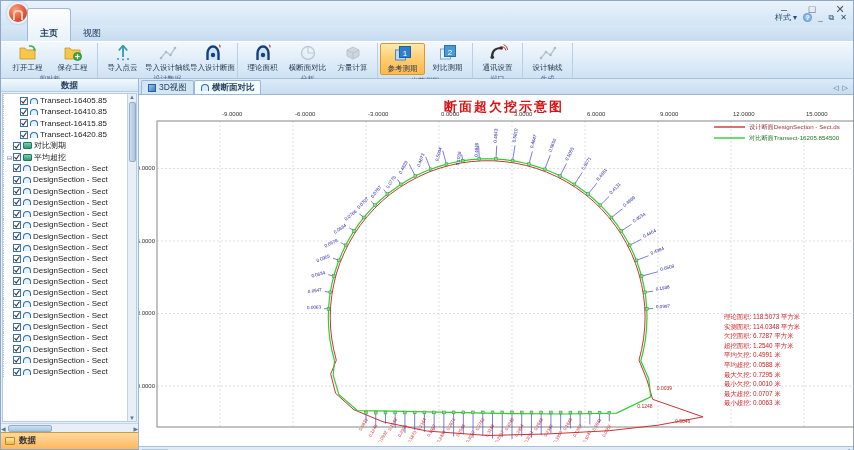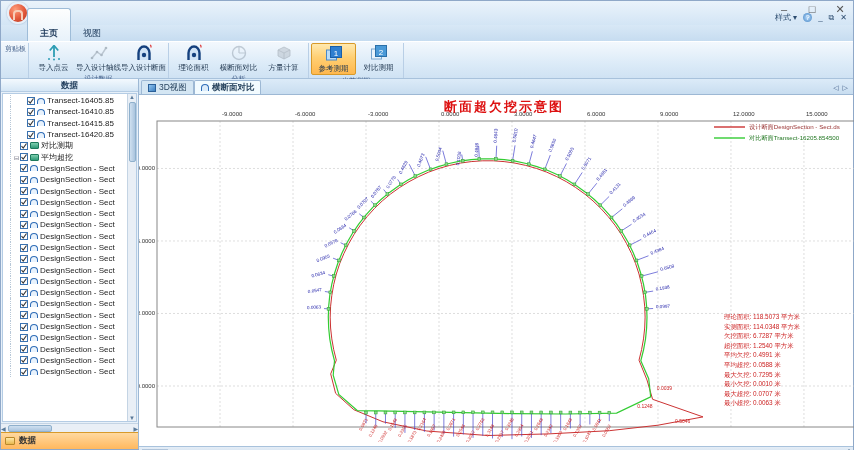--- a/index.html
+++ b/index.html
@@ -30,21 +30,21 @@
   .rbtn .rlabel { font-size:7.5px; color:#243a52; white-space:nowrap; margin-top:1px;}
   .rbtn.selected { background:linear-gradient(#ffe9b0,#ffcf73 45%, #ffb84e); border:1px solid #d89a2a;}
   .rgroup-label { font-size:7px; color:#44608a; text-align:center; padding:1px 0 2px;}
 
   
   .body { flex:1; display:flex; min-height:0;}
   .sidebar { width:138px; background:#e7f0f9; border-right:1px solid #9db8d4; display:flex; flex-direction:column; min-height:0;text-align:center;}
   .sb-header { height:13px; background:linear-gradient(#f3f9fe,#d4e6f5); border-bottom:1px solid #b4cce4; font-size:8.5px; font-weight:bold; color:#24415f; padding:1px 4px;}
   .tree-wrap { flex:1; display:flex; min-height:0; background:#fff; border:1px solid #b4cce4; margin:1px;}
   .tree { flex:1; overflow:hidden; padding-top:1px;}
-  .trow { display:flex; align-items:center; height:11.3px; white-space:nowrap; font-size:8px; color:#222;margin-left:7px;}
+  .trow { display:flex; align-items:center; height:11.3px; white-space:nowrap; font-size:8px; color:#222;}
   .vscroll { width:9px; background:#e9eff6; border-left:1px solid #c4d4e4; display:flex; flex-direction:column; justify-content:space-between; align-items:center; font-size:6px; color:#5a7a9a;}
   .vthumb { width:7px; flex:0 0 60px; background:linear-gradient(90deg,#cfe0f0,#aac4de); border:1px solid #8fb0cc; border-radius:2px; margin-top:2px;}
   .hscroll { height:9px; background:#e9eff6; border-top:1px solid #c4d4e4; display:flex; align-items:center; font-size:6px; color:#5a7a9a; flex:0 0 auto;}
   .hthumb { height:7px; width:44px; background:linear-gradient(#cfe0f0,#aac4de); border:1px solid #8fb0cc; border-radius:2px; margin-left:2px;}
   .sb-bottom { height:17px; background:linear-gradient(#ffd9a0,#ffb85e); border-top:1px solid #d89a2a; display:flex; align-items:center; gap:4px; padding:0 4px; font-size:8.5px; font-weight:bold; color:#333; flex:0 0 auto;}
   .sb-bottom .fold { width:10px; height:8px; background:linear-gradient(#ffe9a8,#e8b84e); border:1px solid #b8882a; border-radius:1px;}
 
   .main { flex:1; display:flex; flex-direction:column; min-width:0; background:#fff;}
   .doctabs { height:16px; background:linear-gradient(#dcebf8,#c8ddf0); border-bottom:1px solid #9db8d4; display:flex; align-items:flex-end; padding-left:2px; position:relative; flex:0 0 auto;}
   .dtab { font-size:8.5px; color:#28445f; padding:1px 6px 1px 6px; display:flex; align-items:center; gap:3px; border:1px solid #9db8d4; border-bottom:none; border-radius:2px 2px 0 0; background:#d4e6f3; height:14px;}
@@ -85,20 +85,42 @@
       <span><span>样式</span> ▾</span>
       <span class="help-dot">?</span>
       <span>_</span>
       <span>⧉</span>
       <span>✕</span>
     </div>
   </div>
 
   <div class="ribbon" id="ribbon">
       <div class="rgroup">
+        <div class="rgroup-buttons">
+          <div class="rbtn">
+            <span class="ric">
+              <svg width="20" height="20" viewBox="0 0 20 20">
+                <path d="M2 7 L2 5 L7 5 L8.5 7 L17 7 L17 16 L2 16 Z" fill="#f7c64a" stroke="#c79520" stroke-width="0.8"></path>
+                <path d="M11 3 Q16 2.5 16.5 6.5" stroke="#3fae49" stroke-width="1.6" fill="none"></path>
+                <path d="M18 7.8 L14.8 7 L17 4.8 Z" fill="#3fae49"></path>
+              </svg>
+            </span>
+            <span class="rlabel">打开工程</span>
+          </div>
+          <div class="rbtn">
+            <span class="ric">
+              <svg width="20" height="20" viewBox="0 0 20 20">
+                <path d="M2 7 L2 5 L7 5 L8.5 7 L17 7 L17 16 L2 16 Z" fill="#f7c64a" stroke="#c79520" stroke-width="0.8"></path>
+                <circle cx="14.5" cy="13.5" r="4" fill="#3fae49" stroke="#1d7a2c" stroke-width="0.7"></circle>
+                <path d="M14.5 11.3 V15.7 M12.3 13.5 H16.7" stroke="#fff" stroke-width="1.2"></path>
+              </svg>
+            </span>
+            <span class="rlabel">保存工程</span>
+          </div>
+        </div>
         <div class="rgroup-label">剪贴板</div>
       </div>
       <div class="rgroup">
         <div class="rgroup-buttons">
           <div class="rbtn">
             <span class="ric">
               <svg width="20" height="20" viewBox="0 0 20 20">
                 <path d="M10 3 L10 14" stroke="#2d9db4" stroke-width="1.8"></path>
                 <path d="M10 2.5 L5.8 7.5 M10 2.5 L14.2 7.5" stroke="#2d9db4" stroke-width="1.8" fill="none"></path>
                 <circle cx="5" cy="16" r="1" fill="#2d9db4"></circle>
@@ -183,20 +205,53 @@
               <svg width="20" height="20" viewBox="0 0 20 20">
                 <rect x="2.5" y="6" width="10" height="10" fill="#e9f3fb" stroke="#7aa8d0"></rect>
                 <rect x="6.5" y="2.5" width="11" height="11" fill="#4a9ad8" stroke="#2a6fa8"></rect>
                 <text x="12" y="11.5" fill="#fff" font-size="8" text-anchor="middle" font-family="Liberation Sans, sans-serif">2</text>
               </svg>
             </span>
             <span class="rlabel">对比测期</span>
           </div>
         </div>
         <div class="rgroup-label">当前测期</div>
+      </div>
+      <div class="rgroup">
+        <div class="rgroup-buttons">
+          <div class="rbtn">
+            <span class="ric">
+              <svg width="20" height="20" viewBox="0 0 20 20">
+                <path d="M4 14 Q4 5 13 5" stroke="#333" stroke-width="2.2" fill="none"></path>
+                <circle cx="4.3" cy="14.3" r="1.8" fill="#333"></circle>
+                <circle cx="13.2" cy="5" r="1.8" fill="#333"></circle>
+                <path d="M14.5 3.5 Q17.5 4.5 18 7.5 M15.5 1.5 Q19.5 3 19.8 7" stroke="#c23b2a" stroke-width="1" fill="none"></path>
+              </svg>
+            </span>
+            <span class="rlabel">通讯设置</span>
+          </div>
+        </div>
+        <div class="rgroup-label">端口</div>
+      </div>
+      <div class="rgroup">
+        <div class="rgroup-buttons">
+          <div class="rbtn">
+            <span class="ric">
+              <svg width="20" height="20" viewBox="0 0 20 20" opacity="0.55">
+                <path d="M3 15 L8 9 L12.5 12 L17 5" stroke="#98a4b0" stroke-width="1.5" fill="none"></path>
+                <circle cx="3" cy="15" r="1.3" fill="#7e8c98"></circle>
+                <circle cx="8" cy="9" r="1.3" fill="#7e8c98"></circle>
+                <circle cx="12.5" cy="12" r="1.3" fill="#7e8c98"></circle>
+                <circle cx="17" cy="5" r="1.3" fill="#7e8c98"></circle>
+              </svg>
+            </span>
+            <span class="rlabel">设计轴线</span>
+          </div>
+        </div>
+        <div class="rgroup-label">生成</div>
       </div>
     </div>
 
   <div class="body">
 
     <div class="sidebar">
       <div class="sb-header">数据</div>
       <div class="tree-wrap">
         <div class="tree" id="tree">
             <div class="trow">

